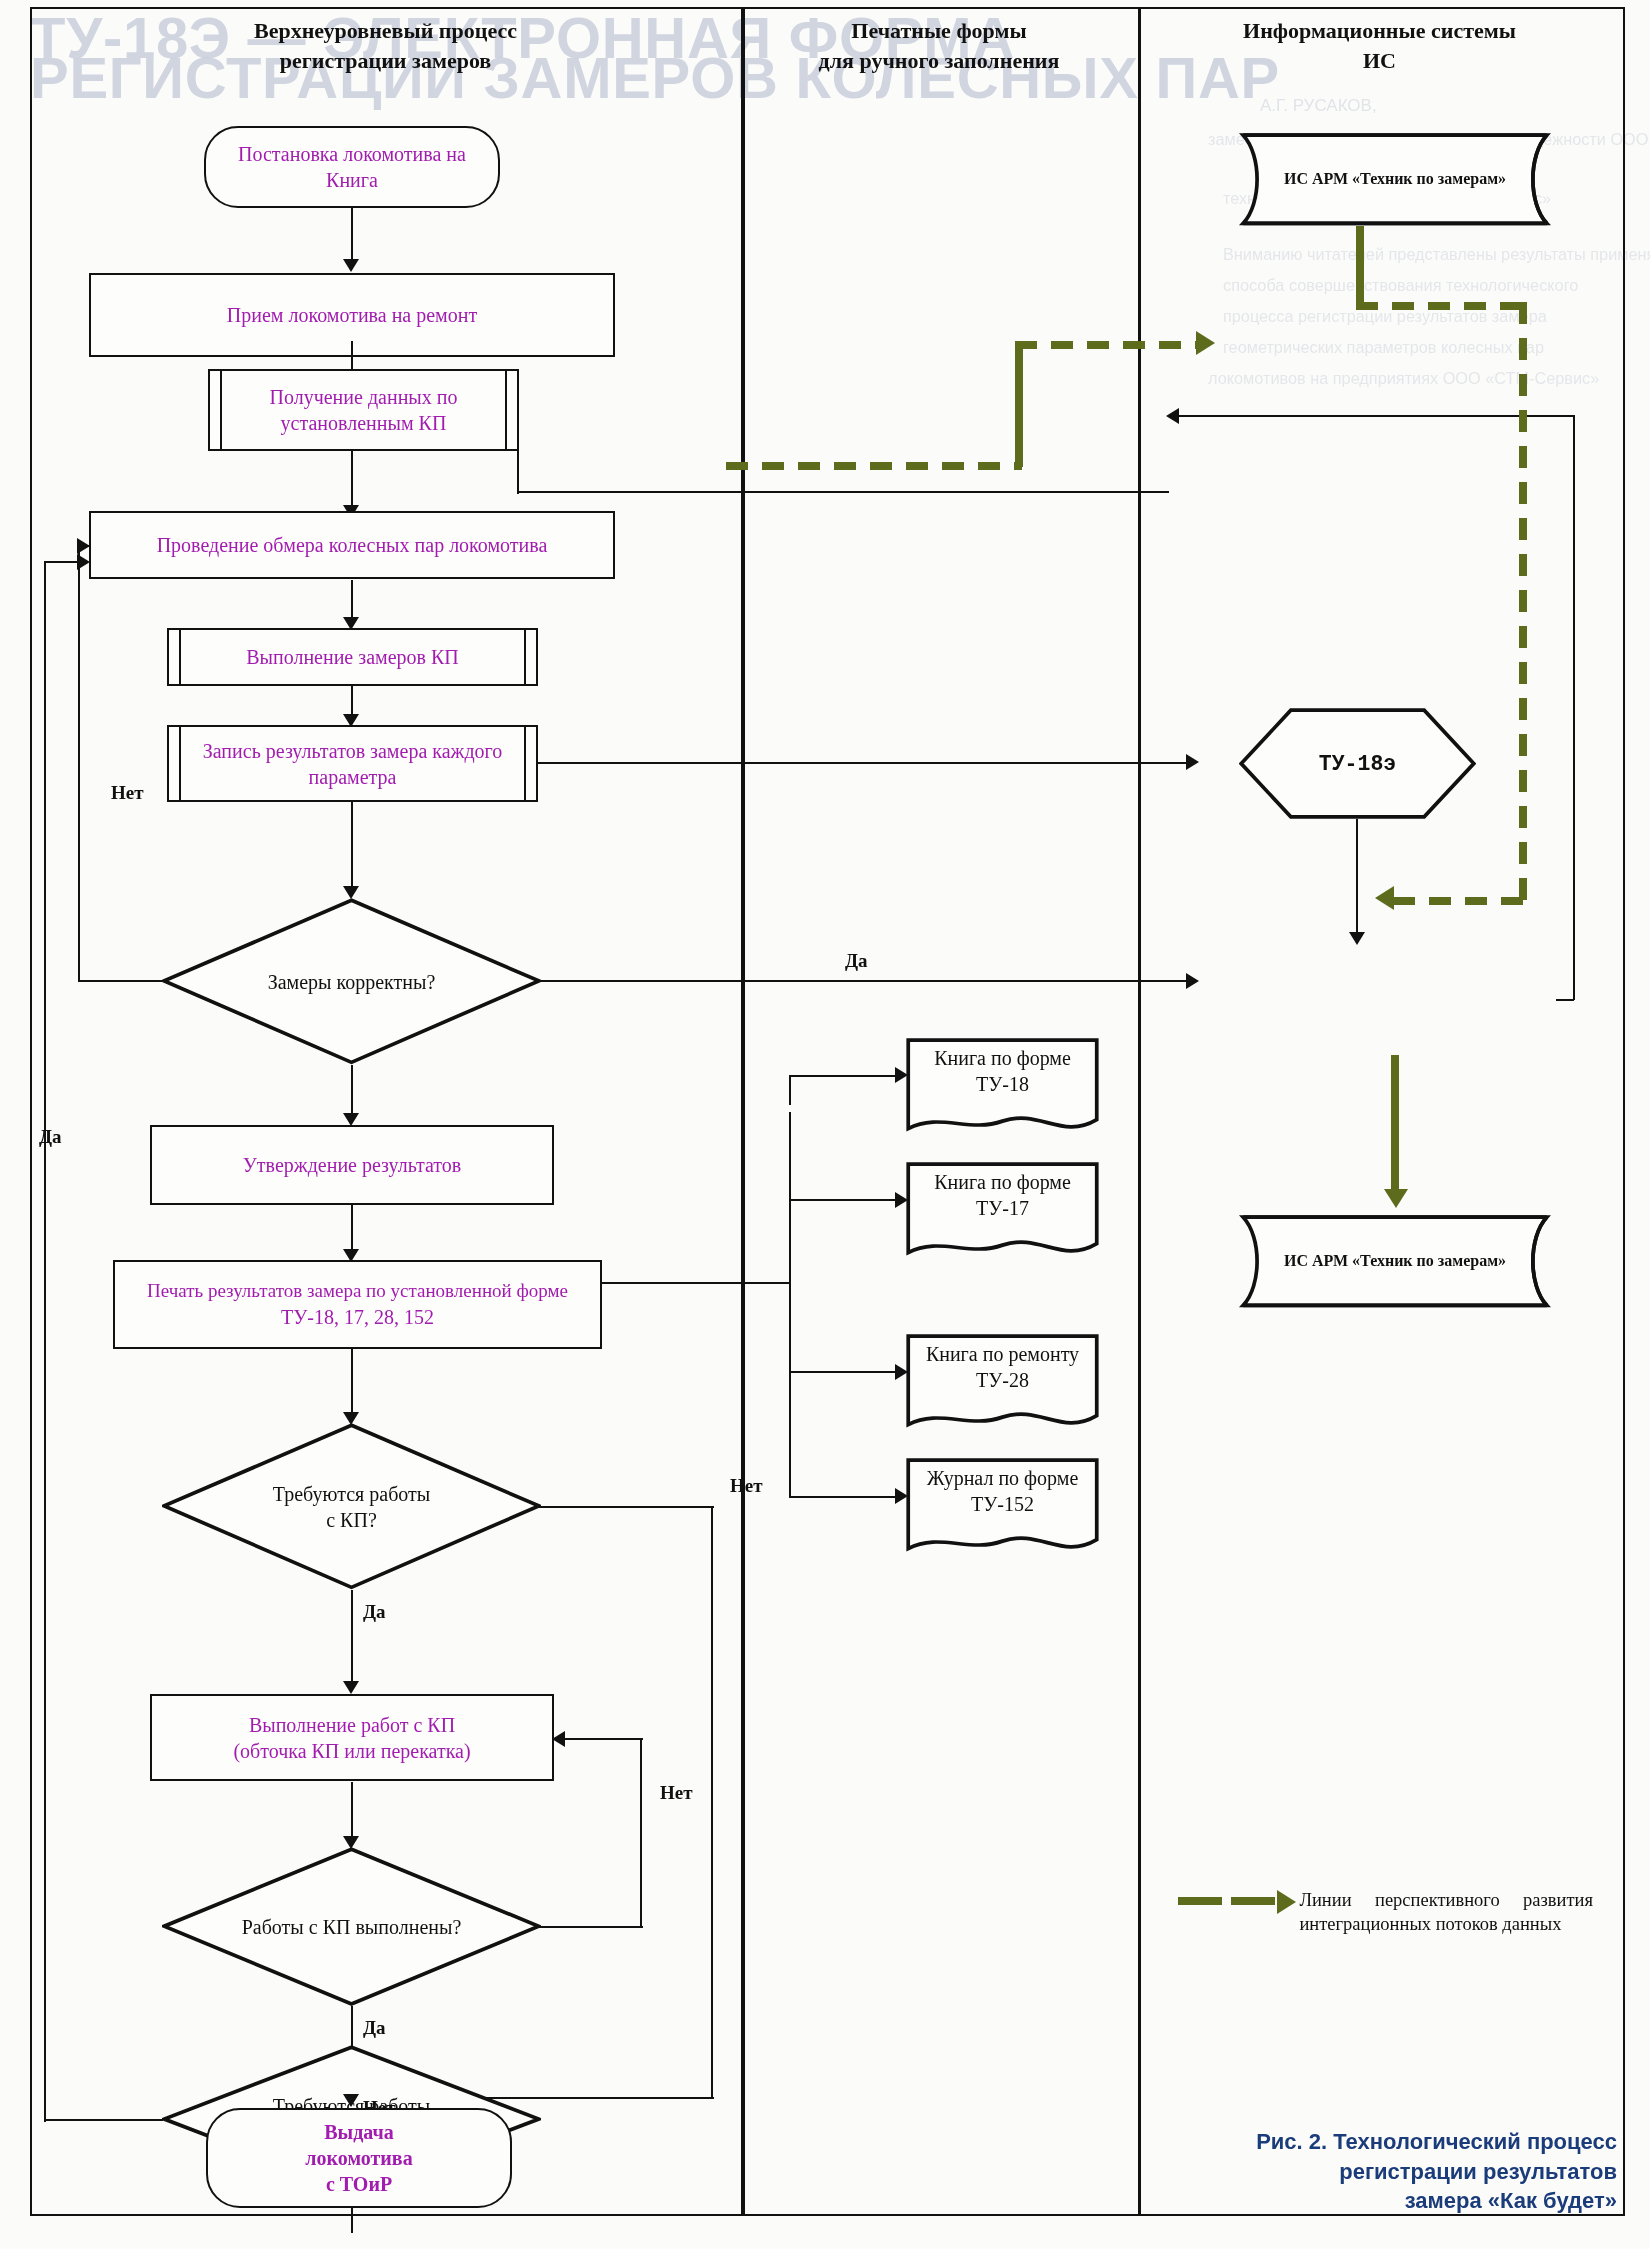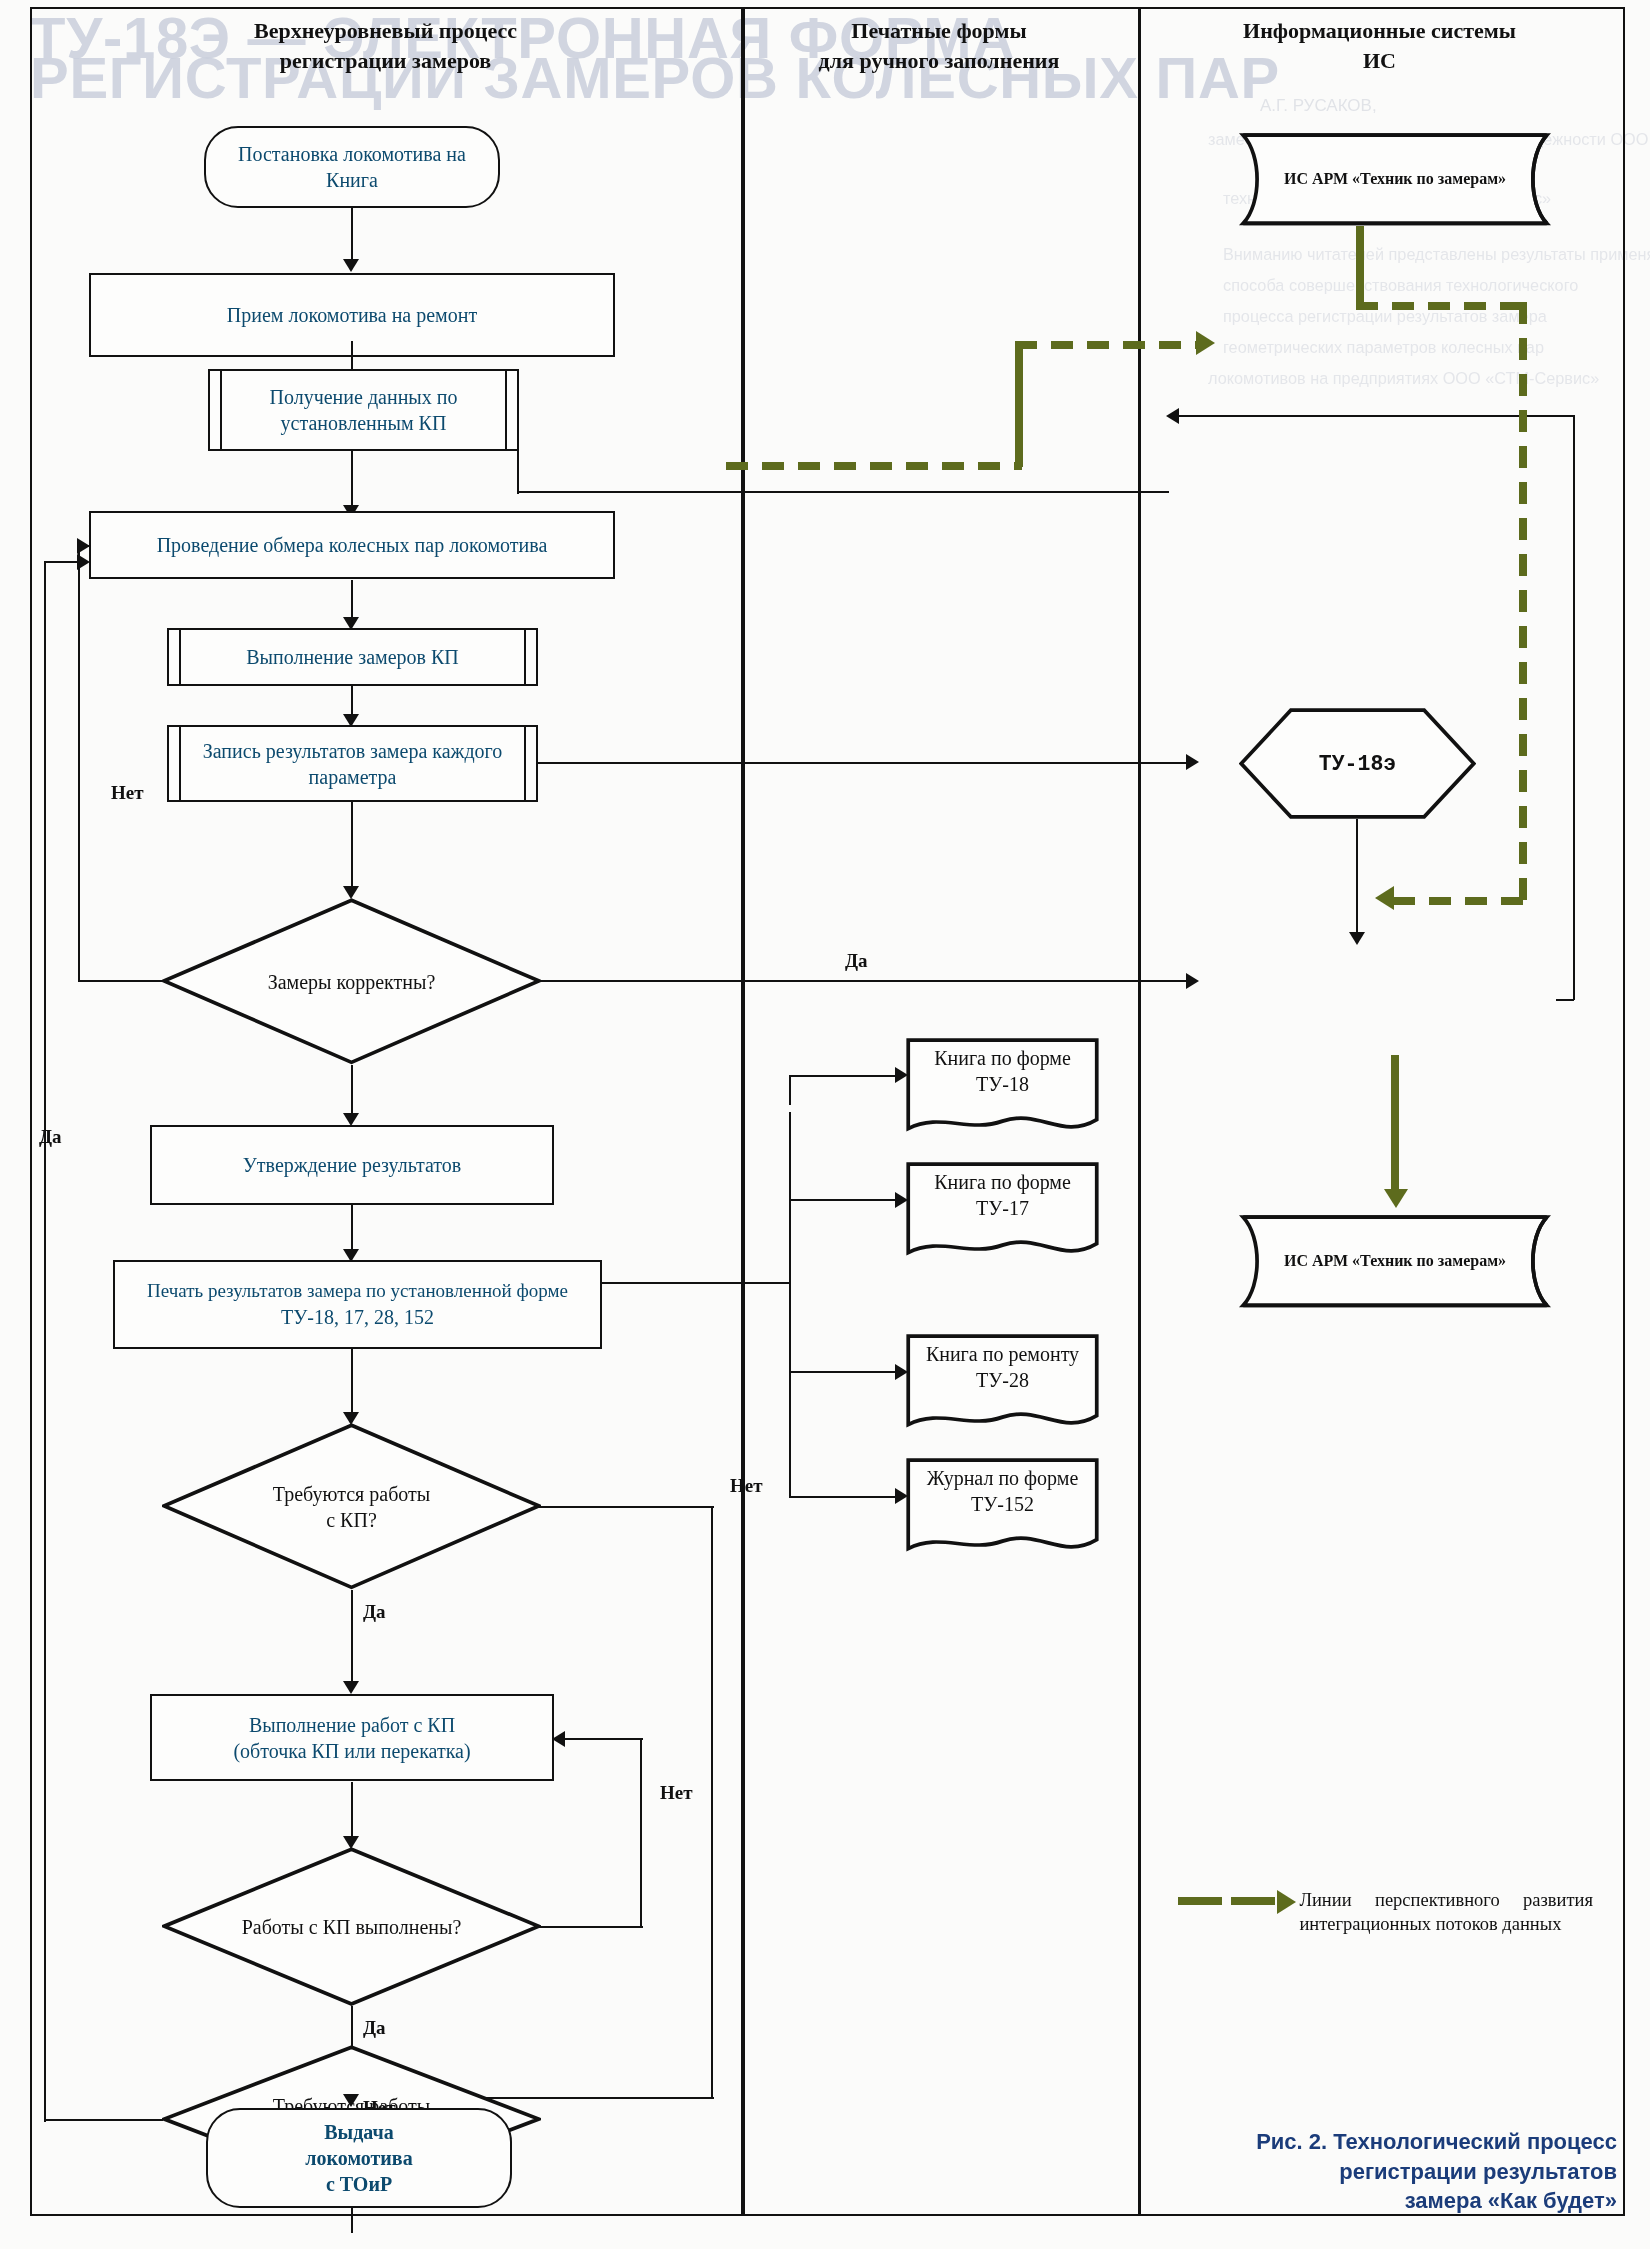--- a/index.html
+++ b/index.html
@@ -13,21 +13,21 @@
   .bleed.mid{font-size:17px;color:#ccd0d9;}
   .bleed.sm{font-size:16.3px;color:#d2d5dd;}
 
   
   .lane{position:absolute;border:2.2px solid #111;background:transparent;}
   .lane-title{position:absolute;text-align:center;font-weight:bold;font-size:22px;
               line-height:1.35;color:#111;font-family:"Liberation Serif",serif;}
 
   
   .node{position:absolute;box-sizing:border-box;display:flex;align-items:center;
-        justify-content:center;text-align:center;color:#0c4a6e;background:#fdfdfc;
+        justify-content:center;text-align:center;color:#a21caf;background:#fdfdfc;
         font-size:20px;line-height:1.3;padding:17px 6px;}
   .proc{border:2.2px solid #111;}
   .proc-side{border:2.2px solid #111;}
   .proc-side::before,.proc-side::after{content:"";position:absolute;top:0;bottom:0;width:0;
         border-left:2.2px solid #111;}
   .proc-side::before{left:10.4px;}
   .proc-side::after{right:10.4px;}
   .term{border:2.2px solid #111;border-radius:34px;}
   .diamond-wrap{position:absolute;}
   .diamond-wrap svg{position:absolute;inset:0;}

